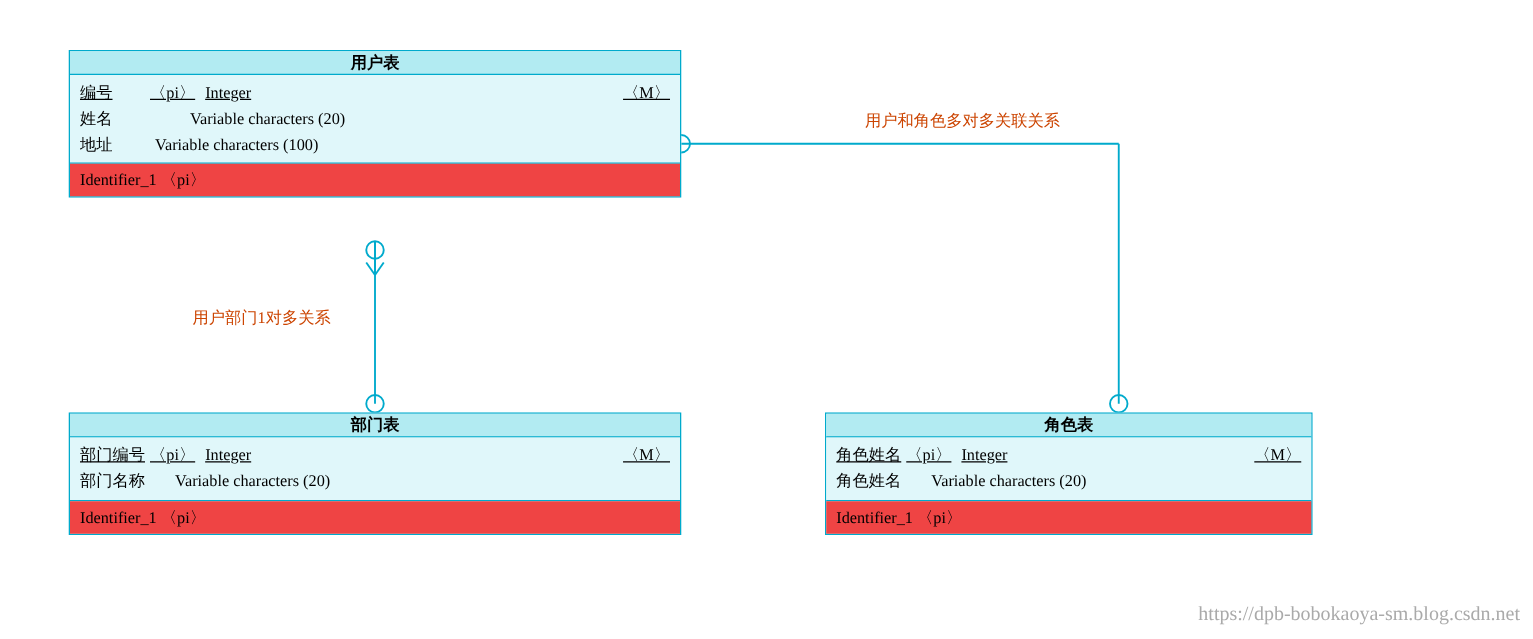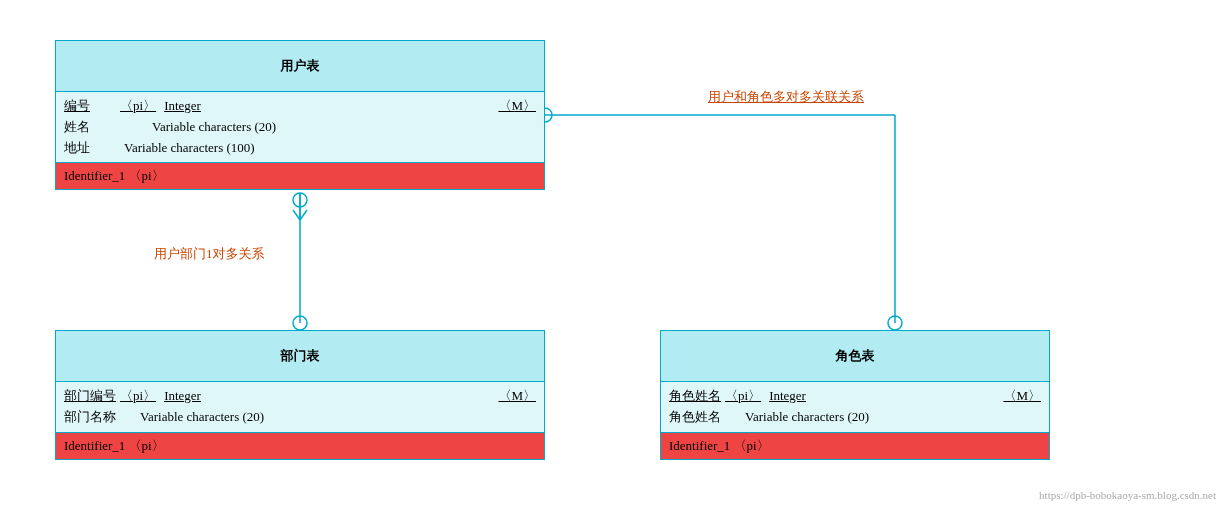--- a/index.html
+++ b/index.html
@@ -20,21 +20,21 @@
     }
     .entity-box {
       position: absolute;
       border: 1.5px solid #00aacc;
       background: #e0f7fa;
     }
     .entity-header {
       background: #b2ebf2;
       border-bottom: 1.5px solid #00aacc;
       text-align: center;
-      padding: 16px 6px;
+      padding: 0 6px;
       font-weight: bold;
       color: #000;
     }
     .entity-body {
       padding: 4px 8px;
       border-bottom: 1.5px solid #00aacc;
       background: #e0f7fa;
     }
     .entity-footer {
       padding: 4px 8px;
@@ -54,21 +54,21 @@
     .relation-label {
       position: absolute;
       color: #cc4400;
       font-size: 13px;
     }
     .watermark {
       position: absolute;
       bottom: 10px;
       right: 10px;
       color: #aaa;
-      font-size: 11px;
+      font-size: 16px;
     }
     svg.connectors {
       position: absolute;
       top: 0; left: 0;
       width: 1226px;
       height: 511px;
       pointer-events: none;
     }
   </style>
 </head>
@@ -152,17 +152,17 @@
         <span class="field-type" style="margin-left:20px;">Variable characters (20)</span>
       </div>
     </div>
     <div class="entity-footer">
       <span>Identifier_1  〈pi〉</span>
     </div>
   </div>
 
   <div class="relation-label" style="left:154px; top:245px;">用户部门1对多关系</div>
 
-  <div class="relation-label" style="left:708px; top:88px;text-decoration:underline;">用户和角色多对多关联关系</div>
+  <div class="relation-label" style="left:692px; top:88px;">用户和角色多对多关联关系</div>
 
   <div class="watermark">https://dpb-bobokaoya-sm.blog.csdn.net</div>
 
 </div>
 
 </body></html>

